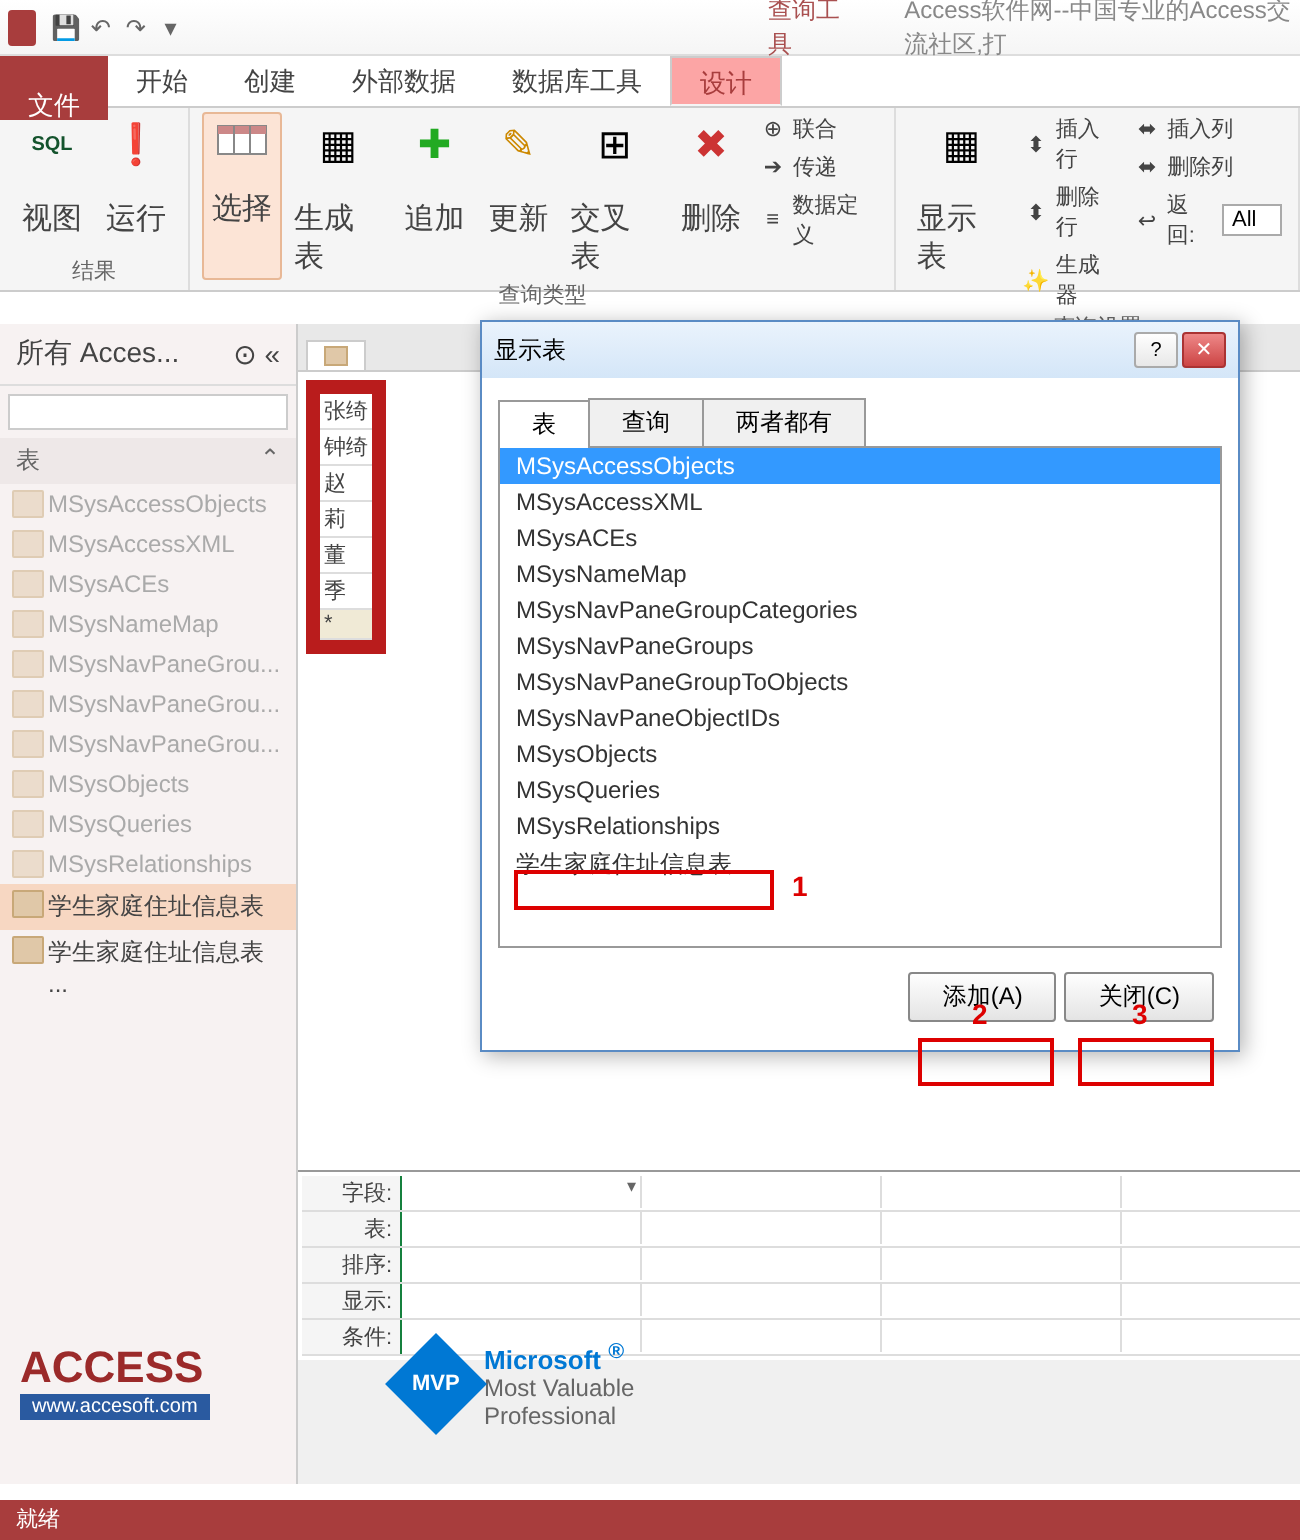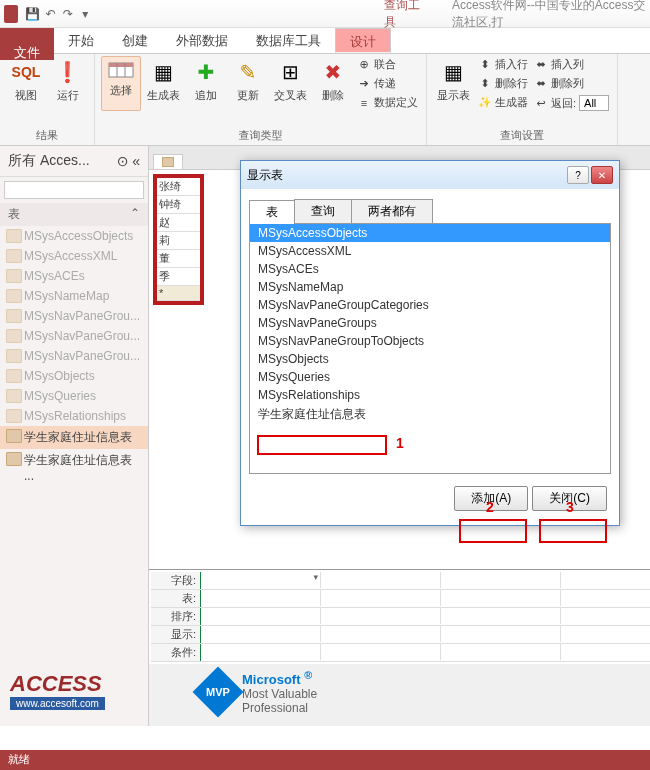--- a/index.html
+++ b/index.html
@@ -19,45 +19,45 @@
 .ribbon-tab.active { color: #a83d3d; border: 1px solid #ccc; border-bottom: 1px solid #f5f5f5; background: #fca5a5; }
 
 
 .ribbon { height: 92px; background: #f5f5f5; border-bottom: 1px solid #ccc; display: flex; }
 .ribbon-group { border-right: 1px solid #ddd; padding: 2px 6px; display: flex; flex-direction: column; justify-content: space-between; }
 .rg-items { display: flex; gap: 2px; }
 .rg-label { text-align: center; font-size: 11px; color: #666; }
 .rg-btn { display: flex; flex-direction: column; align-items: center; padding: 2px 4px; cursor: pointer; border-radius: 2px; min-width: 40px; }
 .rg-btn.selected { background: #fce4d6; border: 1px solid #e8b896; }
 .rg-btn .ico { width: 28px; height: 28px; display: flex; align-items: center; justify-content: center; font-size: 20px; }
-.rg-btn .lbl { font-size: 11px; color: #444; margin-top: 2px; }
+.rg-btn .lbl { font-size: 15px; color: #444; margin-top: 14px; }
 .rg-small { display: flex; flex-direction: column; gap: 2px; }
 .rg-small-item { display: flex; align-items: center; gap: 3px; font-size: 11px; color: #444; padding: 1px 2px; cursor: pointer; }
 .rg-small-item .si { width: 14px; height: 14px; display: inline-flex; align-items: center; justify-content: center; }
 
 
-.content { display: flex; height: 580px; }
+.content { display: flex; height: 580px; margin-top: 16px; }
 .navpane { width: 170px; background: #f7f2f2; border-right: 1px solid #ccc; display: flex; flex-direction: column; }
 .nav-header { padding: 6px 8px; font-size: 14px; color: #444; display: flex; justify-content: space-between; align-items: center; border-bottom: 1px solid #ddd; }
 .nav-search { padding: 4px; }
 .nav-search input { width: 100%; border: 1px solid #ccc; padding: 2px 4px; font-size: 11px; }
 .nav-section { padding: 3px 8px; font-size: 12px; color: #666; background: #eee8e8; cursor: pointer; }
 .nav-item { padding: 3px 8px 3px 24px; font-size: 12px; color: #aaa; cursor: pointer; position: relative; }
 .nav-item::before { content: ""; position: absolute; left: 6px; top: 3px; width: 14px; height: 12px; background: #e0c8a8; border: 1px solid #c8a878; border-radius: 1px; opacity: 0.5; }
 .nav-item.enabled { color: #444; }
 .nav-item.enabled::before { opacity: 1; }
 .nav-item.selected { background: #f7d7c2; }
 
 
 .workarea { flex: 1; background: #f0f0f0; position: relative; }
 .tab-strip { height: 24px; background: #e8e8e8; border-bottom: 1px solid #ccc; display: flex; align-items: end; padding-left: 4px; }
 .doc-tab { background: #fff; border: 1px solid #ccc; border-bottom: none; padding: 2px 8px; font-size: 11px; display: flex; align-items: center; gap: 4px; }
 .doc-icon { width: 12px; height: 10px; background: #e0c8a8; border: 1px solid #c8a878; }
 .query-area { background: #fff; height: 400px; padding: 4px; border-bottom: 1px solid #999; }
-.table-stub { border: 4px solid #b91c1c; width: 51px; background: #fff; }
+.table-stub { border: 7px solid #b91c1c; width: 40px; background: #fff; }
 .table-stub-row { border-bottom: 1px solid #ddd; padding: 1px 2px; font-size: 11px; color: #444; }
 .table-stub-row.star { background: #f0ead6; }
 
 
 .design-grid { background: #fff; padding: 2px; }
 .dg-row { display: flex; border-bottom: 1px solid #ddd; }
 .dg-label { width: 50px; text-align: right; padding: 1px 4px; font-size: 11px; color: #444; background: #f5f5f5; border-right: 1px solid #15803d; }
 .dg-cell { width: 120px; border-right: 1px solid #ddd; height: 16px; }
 .dg-cell.combo { display: flex; justify-content: flex-end; }
 .dg-cell.combo::after { content: "▾"; font-size: 9px; color: #666; padding-right: 2px; }
@@ -117,21 +117,21 @@
   <div class="ribbon-tab">创建</div>
   <div class="ribbon-tab">外部数据</div>
   <div class="ribbon-tab">数据库工具</div>
   <div class="ribbon-tab active">设计</div>
 </div>
 
 <div class="ribbon">
   <div class="ribbon-group">
     <div class="rg-items">
       <div class="rg-btn">
-        <div class="ico" style="font-weight:bold;font-size:14px;color:#c2410c">SQL</div>
+        <div class="ico" style="font-weight:bold;font-size:10px;color:#14532d">SQL</div>
         <div class="lbl">视图</div>
       </div>
       <div class="rg-btn">
         <div class="ico" style="color:#b03030">❗</div>
         <div class="lbl">运行</div>
       </div>
     </div>
     <div class="rg-label">结果</div>
   </div>
 
@@ -302,21 +302,21 @@
           <div class="dg-cell"></div>
           <div class="dg-cell"></div>
           <div class="dg-cell"></div>
         </div>
       </div>
   </div>
 </div>
 
 <div class="watermark-access">
   <div style="display:flex;flex-direction:column">
-    <div style="font-weight:bold;font-style:italic;font-size:22px;color:#9b2a2a">ACCESS</div>
+    <div style="font-weight:bold;font-size:22px;color:#9b2a2a">ACCESS</div>
     <div style="background:#2a5aa0;color:#fff;font-size:10px;padding:1px 6px">www.accesoft.com</div>
   </div>
 </div>
 <div class="watermark-mvp">
   <div class="mvp-diamond">
       <span>MVP</span>
     </div>
   <div class="mvp-text">
     <div class="m1"><span>Microsoft</span> <sup>®</sup></div>
     <div class="m2">Most Valuable</div>
@@ -339,20 +339,21 @@
       <div class="dlg-tab">两者都有</div>
     </div>
     <div class="dlg-list" id="dlg-list">
         <div class="dlg-list-item selected">MSysAccessObjects</div>
         <div class="dlg-list-item">MSysAccessXML</div>
         <div class="dlg-list-item">MSysACEs</div>
         <div class="dlg-list-item">MSysNameMap</div>
         <div class="dlg-list-item">MSysNavPaneGroupCategories</div>
         <div class="dlg-list-item">MSysNavPaneGroups</div>
         <div class="dlg-list-item">MSysNavPaneGroupToObjects</div>
+        <div class="dlg-list-item">MSysNavPaneObjectIDs</div>
         <div class="dlg-list-item">MSysObjects</div>
         <div class="dlg-list-item">MSysQueries</div>
         <div class="dlg-list-item">MSysRelationships</div>
         <div class="dlg-list-item">学生家庭住址信息表</div>
       </div>
     <div class="dlg-buttons">
       <button class="dlg-btn">添加(A)</button>
       <button class="dlg-btn">关闭(C)</button>
     </div>
   </div>

